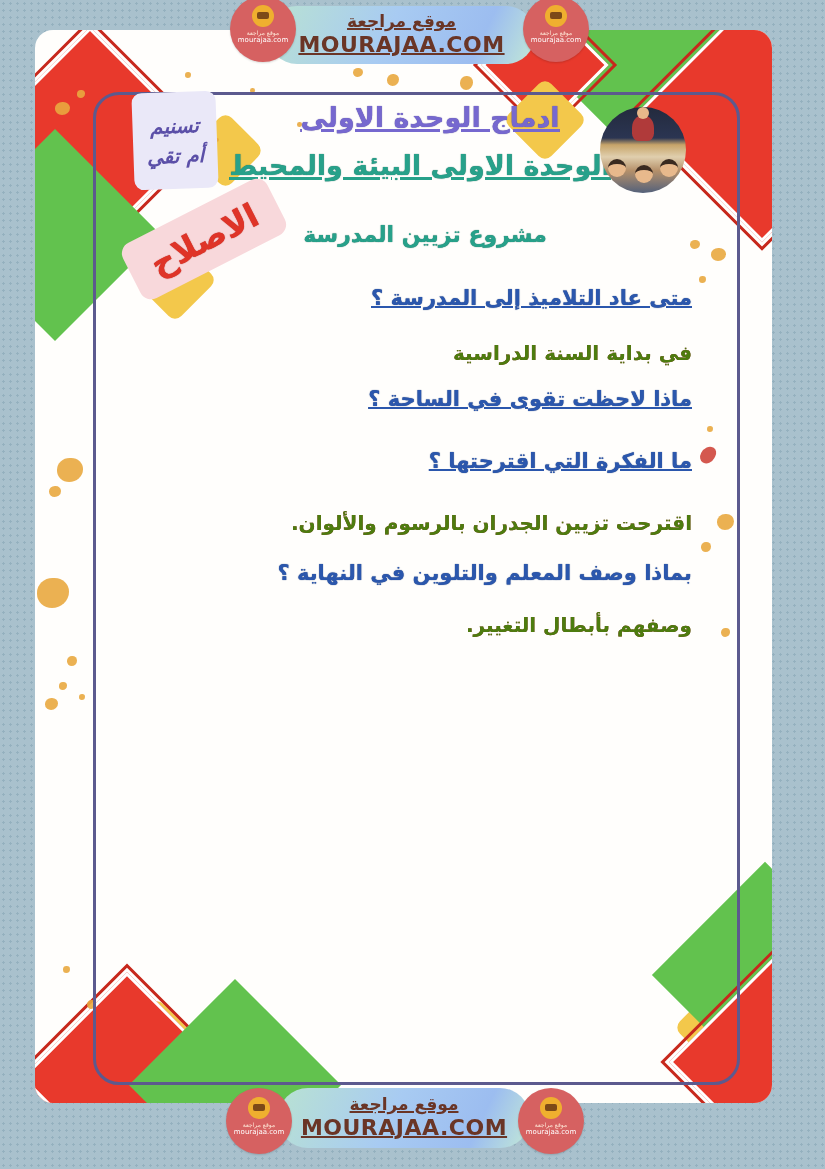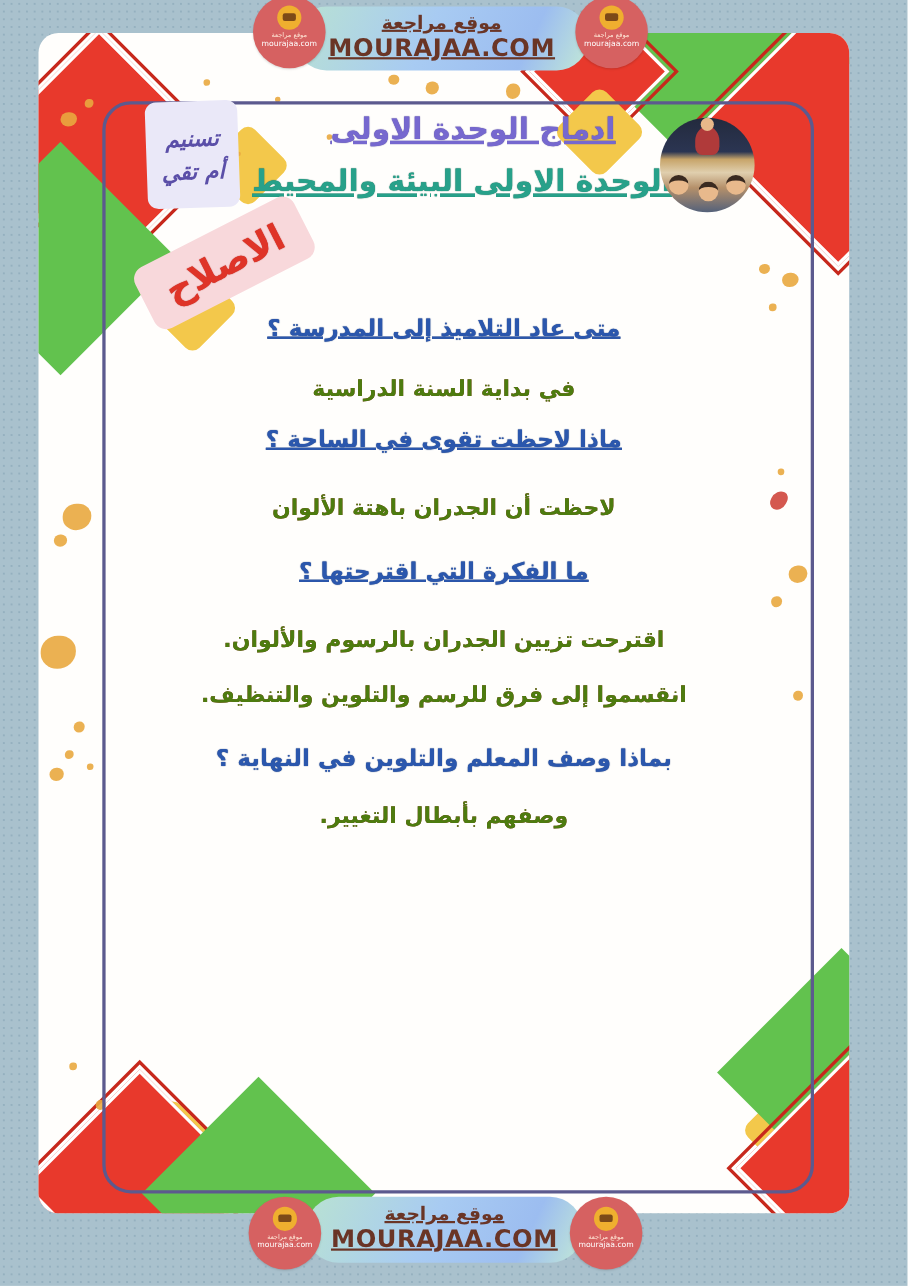--- a/index.html
+++ b/index.html
@@ -118,21 +118,21 @@
   .avatar .fig { position:absolute; left:32px; top:8px; width:22px; height:26px; background:#b03a3a;
                  border-radius:50% 50% 30% 30%; }
   .avatar .fig::before { content:""; position:absolute; left:5px; top:-8px; width:12px; height:12px;
                  background:#e8b88a; border-radius:50%; }
   .avatar .h1,.avatar .h2,.avatar .h3 { position:absolute; width:18px; height:18px; border-radius:50%;
                  background:#e8b98c; border-top:5px solid #3a2a20; }
   .avatar .h1 { left:8px; top:52px; } .avatar .h2 { left:35px; top:58px; } .avatar .h3 { left:60px; top:52px; }
 
   
   .qa {
-    position:absolute; left:70px; top:253px; width:597px; direction:rtl; text-align:center; z-index:4;
+    position:absolute; left:60px; top:253px; width:597px; direction:rtl; text-align:right; z-index:4;
   }
   .q {
     color:#2b57ad; font-size:21px; font-weight:bold; line-height:30px;
     text-shadow:0 0 1px #1d3a75;
     text-decoration:underline; text-decoration-thickness:2px;
   }
   .q.nou { text-decoration:none; }
   .a {
     color:#4d7c0f; font-size:20px; font-weight:600; line-height:30px;
     text-shadow:0 0 .5px #8f2a24;
@@ -218,33 +218,32 @@
 
   <div class="avatar">
     <div class="fig"></div>
     <div class="h1"></div>
     <div class="h2"></div>
     <div class="h3"></div>
   </div>
 
   <div class="title1">ادماج الوحدة الاولى</div>
   <div class="title2">الوحدة الاولى البيئة والمحيط</div>
+  <div class="subtitle">مشروع تزيين المدرسة</div>
 
   <div class="stamp">
     <span>الاصلاح</span>
   </div>
 
   <div class="qa">
     <div class="q mb25">متى عاد التلاميذ إلى المدرسة ؟</div>
     <div class="a mb16">في بداية السنة الدراسية</div>
     <div class="q mb32">ماذا لاحظت تقوى في الساحة ؟</div>
-    <div class="a mb28">لاحظت أن الجدران باهتة الألوان</div>
     <div class="q mb32">ما الفكرة التي اقترحتها ؟</div>
     <div class="a mb40">اقترحت تزيين الجدران بالرسوم والألوان.</div>
-    <div class="a mb28">انقسموا إلى فرق للرسم والتلوين والتنظيف.</div>
     <div class="q nou mb22">بماذا وصف المعلم والتلوين في النهاية ؟</div>
     <div class="a">وصفهم بأبطال التغيير.</div>
   </div>
 </div>
 
 <div class="pill pill-bottom">
   <div class="site-ar">موقع مراجعة</div>
   <div class="site-en">MOURAJAA.COM</div>
 </div>
 <div class="badge badge-b1">

